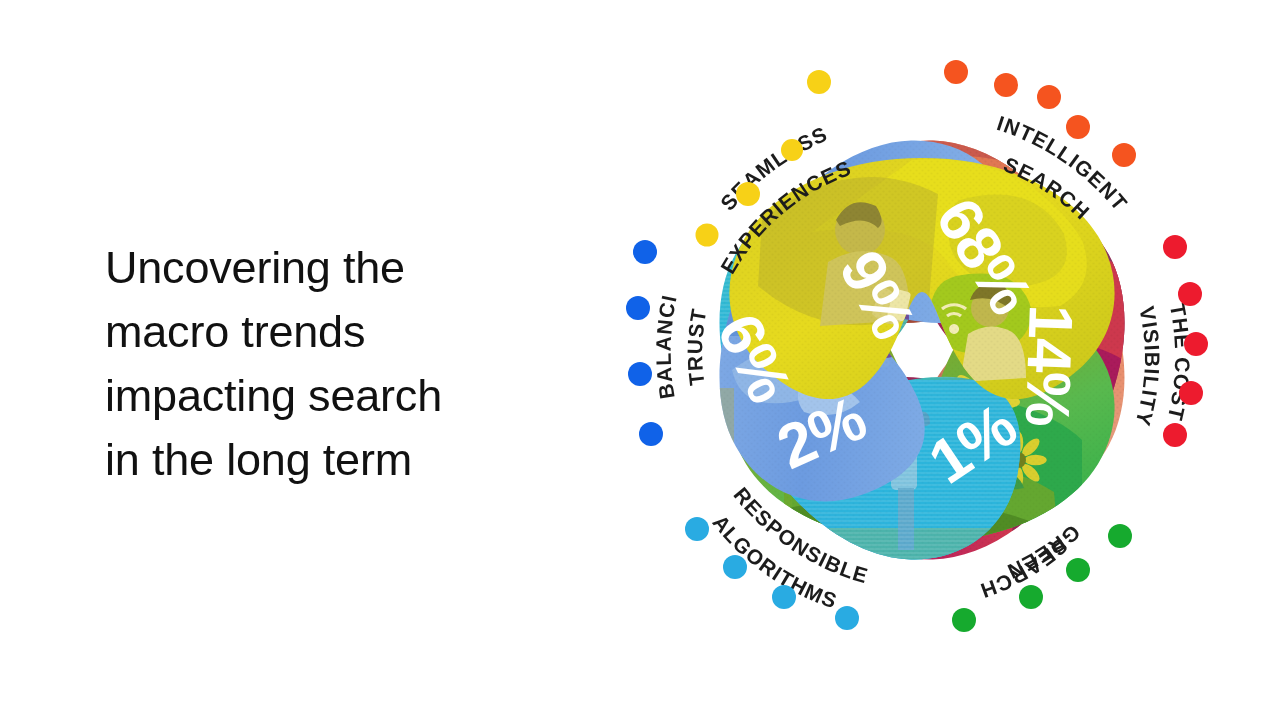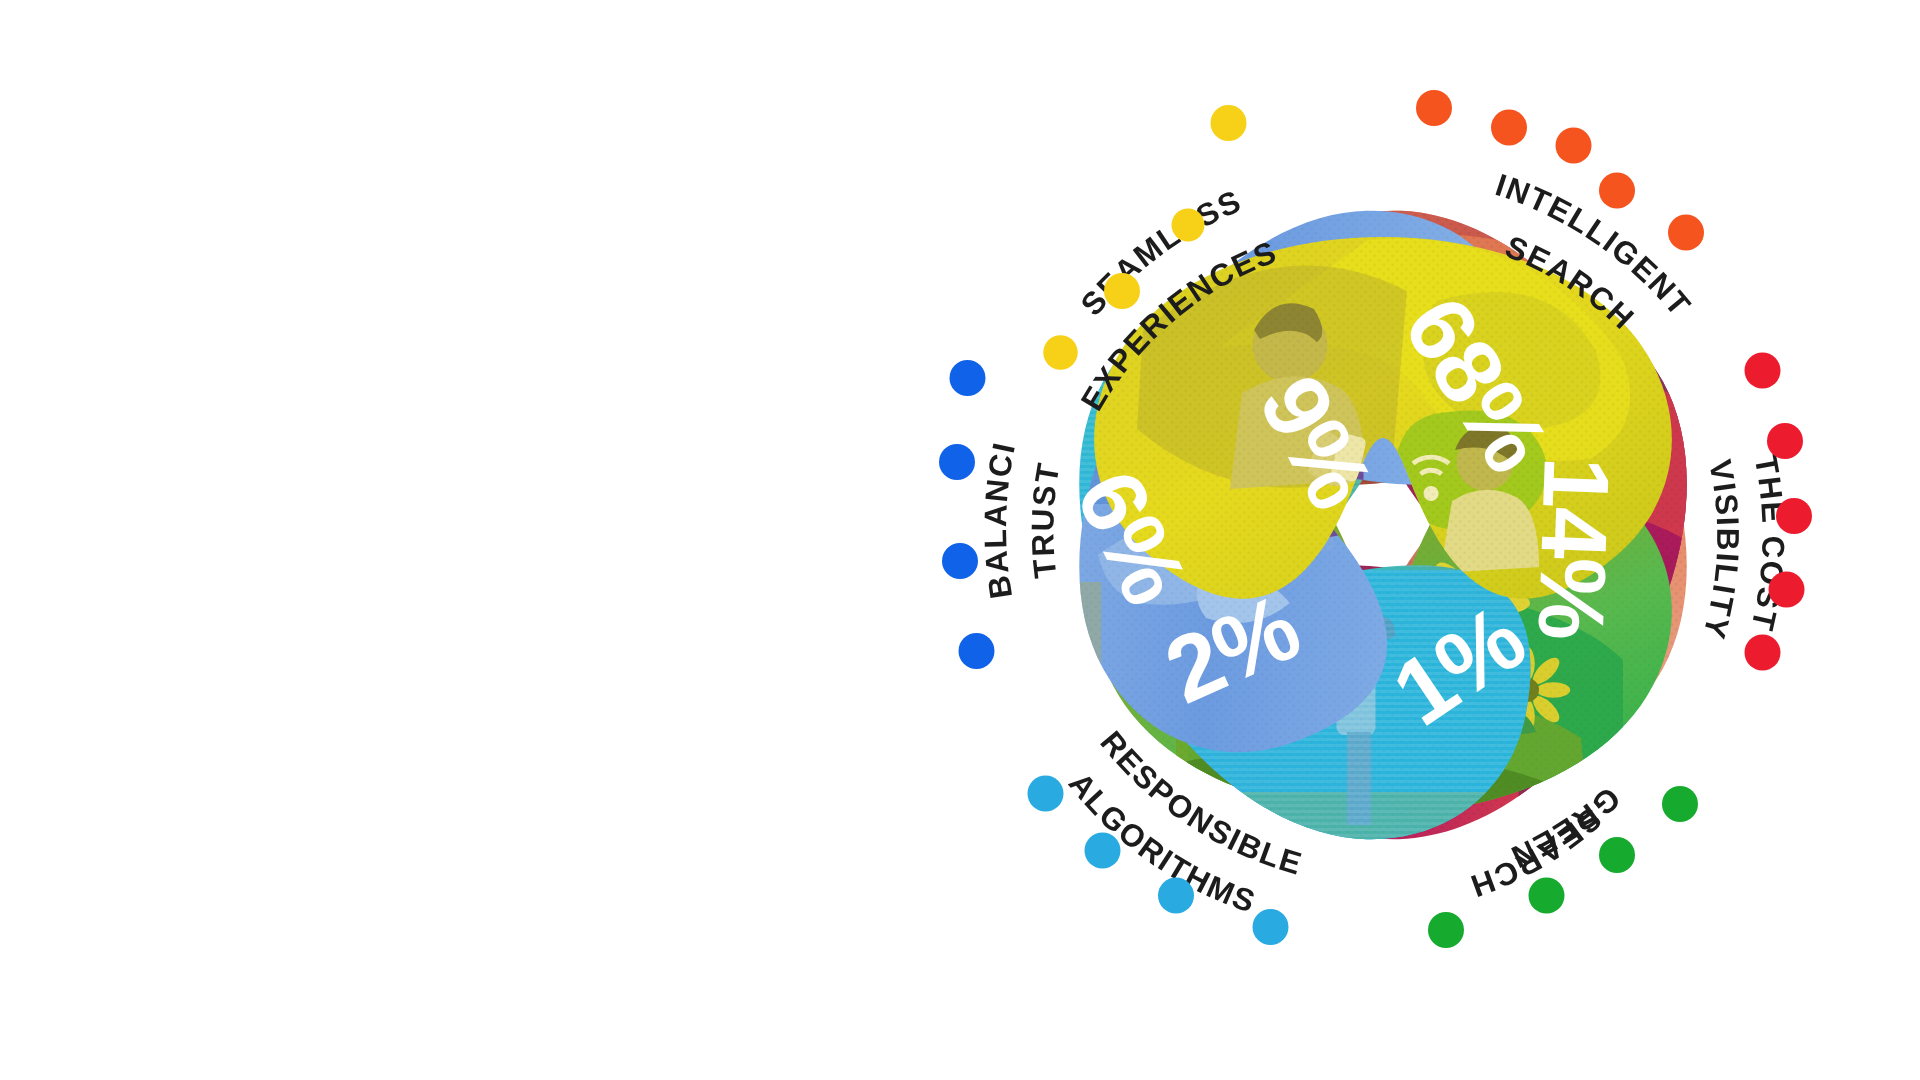--- a/index.html
+++ b/index.html
@@ -48,20 +48,24 @@
     font-size:62px;
     fill:#ffffff;
     letter-spacing:-1px;
   }
 </style>
 </head>
 <body>
 
 <div id="stage">
 
+  <div id="headline">Uncovering the
+macro trends
+impacting search
+in the long term</div>
 
   <div id="flower">
     <svg viewBox="0 0 620 620" xmlns="http://www.w3.org/2000/svg" aria-hidden="true">
       <defs>
 
         <linearGradient id="gYellow" x1="0" y1="0" x2="1" y2="1">
           <stop offset="0%" stop-color="#D9CE23"></stop>
           <stop offset="45%" stop-color="#E6DA1E"></stop>
           <stop offset="100%" stop-color="#C9C61B"></stop>
         </linearGradient>

